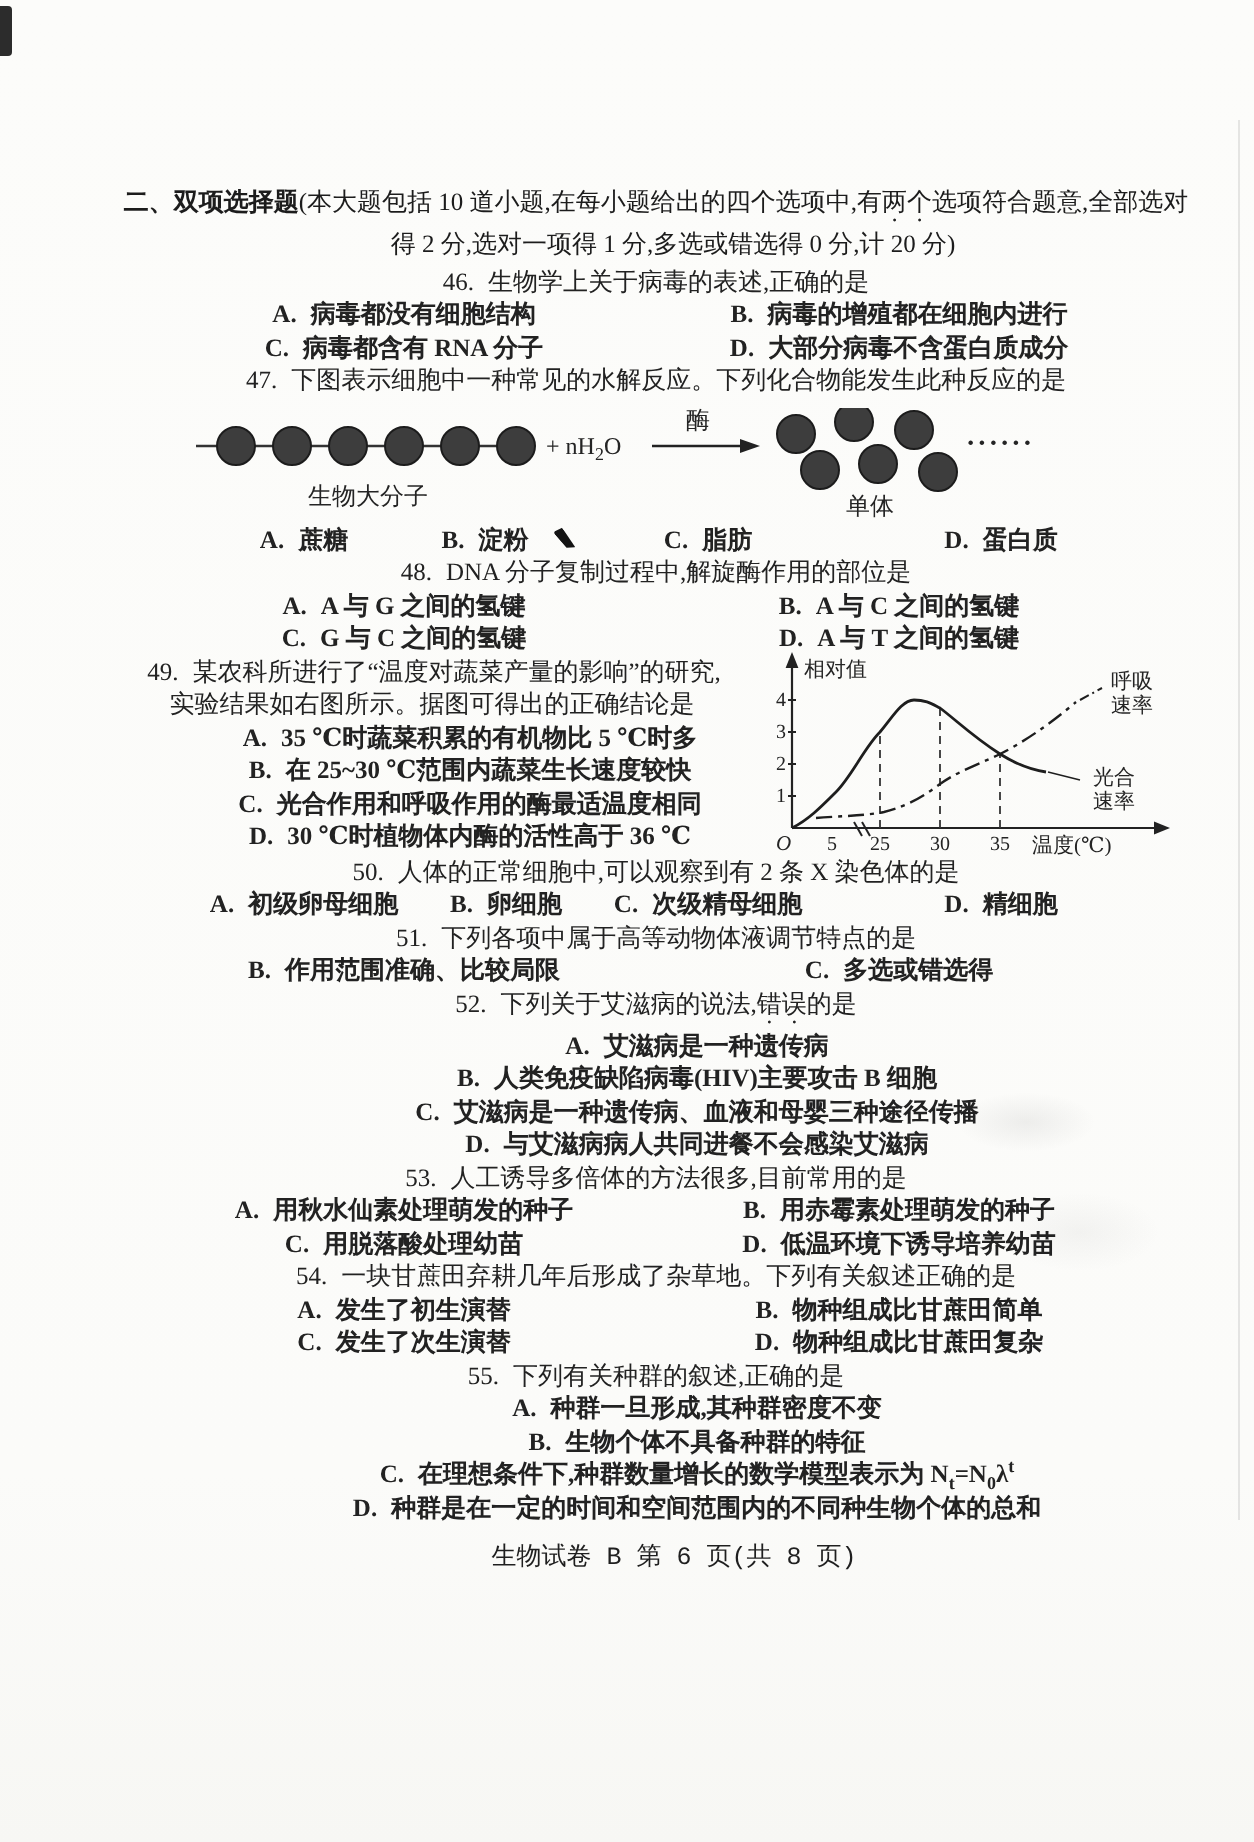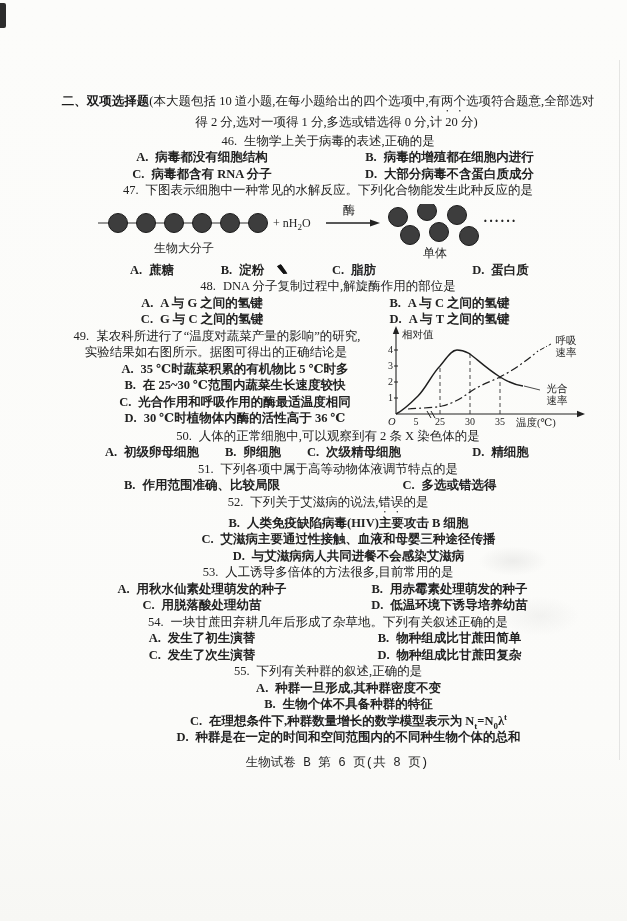--- a/index.html
+++ b/index.html
@@ -199,22 +199,23 @@
       <p class="stem"><span class="qnum">51.</span><span>下列各项中属于高等动物体液调节特点的是</span></p>
       <div class="opts2">
         <div class="opt"><span class="k">B.</span><span>作用范围准确、比较局限</span></div>
         <div class="opt"><span class="k">C.</span><span>多选或错选得</span></div>
       </div>
     </div>
 
     <div class="q">
       <p class="stem"><span class="qnum">52.</span><span>下列关于艾滋病的说法,</span><span class="emph">错误</span><span>的是</span></p>
       <div class="opts1">
+        <div class="opt"><span class="k">A.</span><span>艾滋病是一种遗传病</span></div>
         <div class="opt"><span class="k">B.</span><span>人类免疫缺陷病毒(HIV)主要攻击 B 细胞</span></div>
-        <div class="opt"><span class="k">C.</span><span>艾滋病主要通过性接触、血液和母婴三种途径传播</span></div>
+        <div class="opt"><span class="k">C.</span><span>艾滋病是一种遗传病、血液和母婴三种途径传播</span></div>
         <div class="opt"><span class="k">D.</span><span>与艾滋病病人共同进餐不会感染艾滋病</span></div>
       </div>
     </div>
 
     <div class="q">
       <p class="stem"><span class="qnum">53.</span><span>人工诱导多倍体的方法很多,目前常用的是</span></p>
       <div class="opts2">
         <div class="opt"><span class="k">A.</span><span>用秋水仙素处理萌发的种子</span></div>
         <div class="opt"><span class="k">B.</span><span>用赤霉素处理萌发的种子</span></div>
         <div class="opt"><span class="k">C.</span><span>用脱落酸处理幼苗</span></div>

